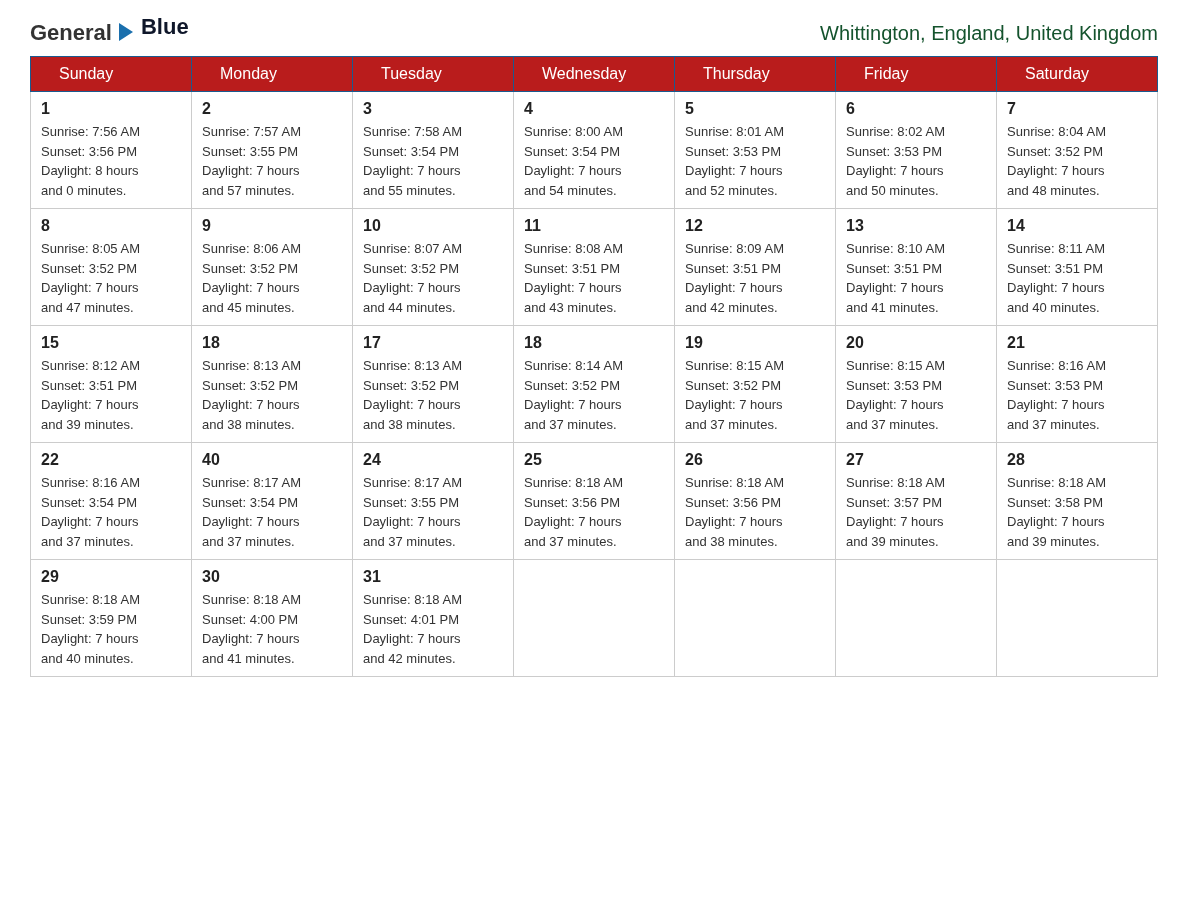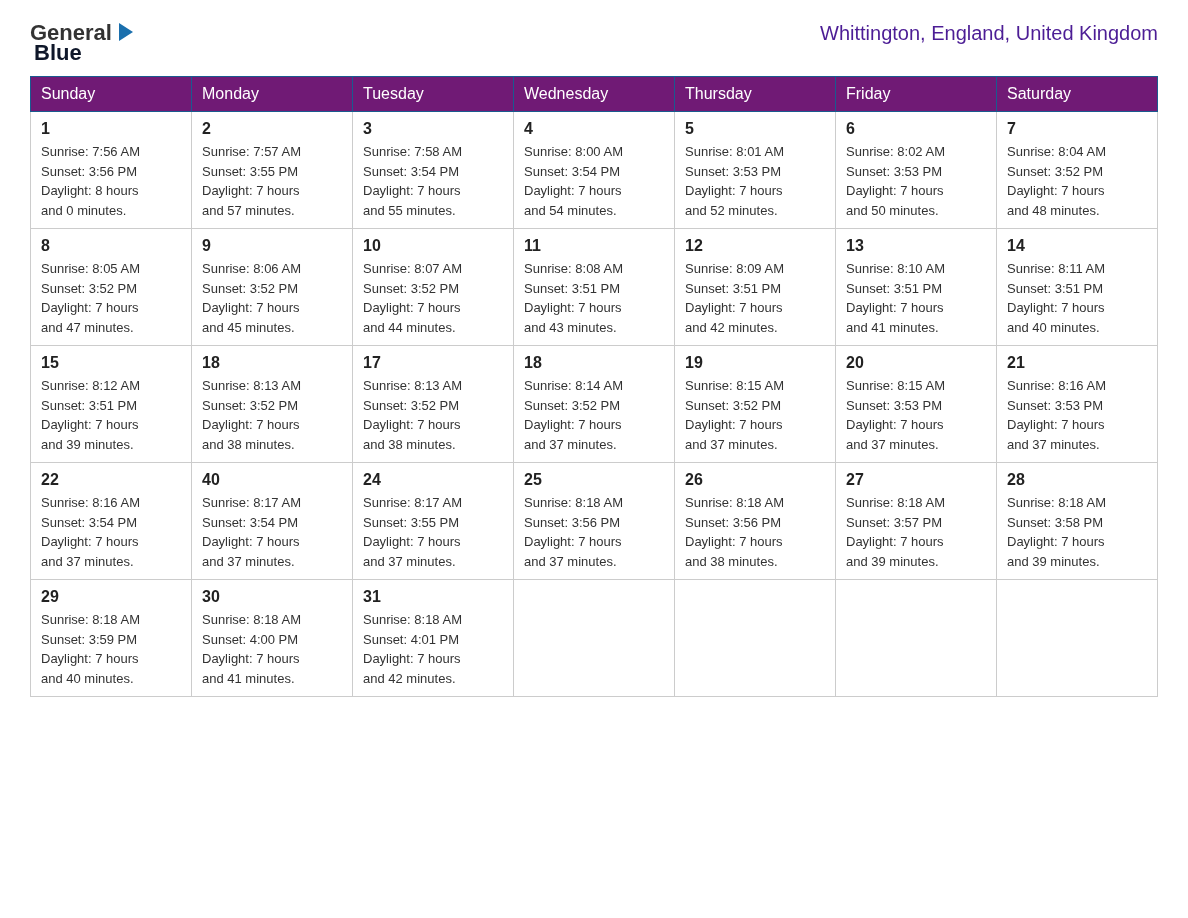--- a/index.html
+++ b/index.html
@@ -29,34 +29,34 @@
     .title-block {
       text-align: right;
     }
     .month-title {
       font-size: 52px;
       font-weight: normal;
       color: #222;
     }
     .location {
       font-size: 20px;
-      color: #4c1d95;
+      color: #14532d;
       margin-top: 2px;
     }
     .calendar {
       width: 100%;
       border-collapse: collapse;
       margin-top: 10px;
     }
     .calendar th {
-      background: #701a75;
+      background: #b91c1c;
       color: #fff;
       font-size: 16px;
       font-weight: normal;
-      padding: 8px 10px;
+      padding: 8px 28px;
       text-align: left;
       border: 1px solid #1a5a8f;
     }
     .calendar td {
       vertical-align: top;
       padding: 8px 10px;
       border: 1px solid #ccc;
       width: 14.28%;
       min-height: 100px;
       font-size: 13px;
@@ -74,21 +74,21 @@
       font-size: 13px;
       line-height: 1.5;
       color: #333;
       text-align: right;
     }
     .empty-cell {
       background: #fff;
     }
     .logo-wrapper {
       display: flex;
-      flex-direction: column;
+      flex-direction: row;
       align-items: flex-start;
     }
     .logo-line1 {
       display: flex;
       align-items: center;
     }
     .logo-line2 {
       display: flex;
       align-items: center;
       margin-top: -4px;

